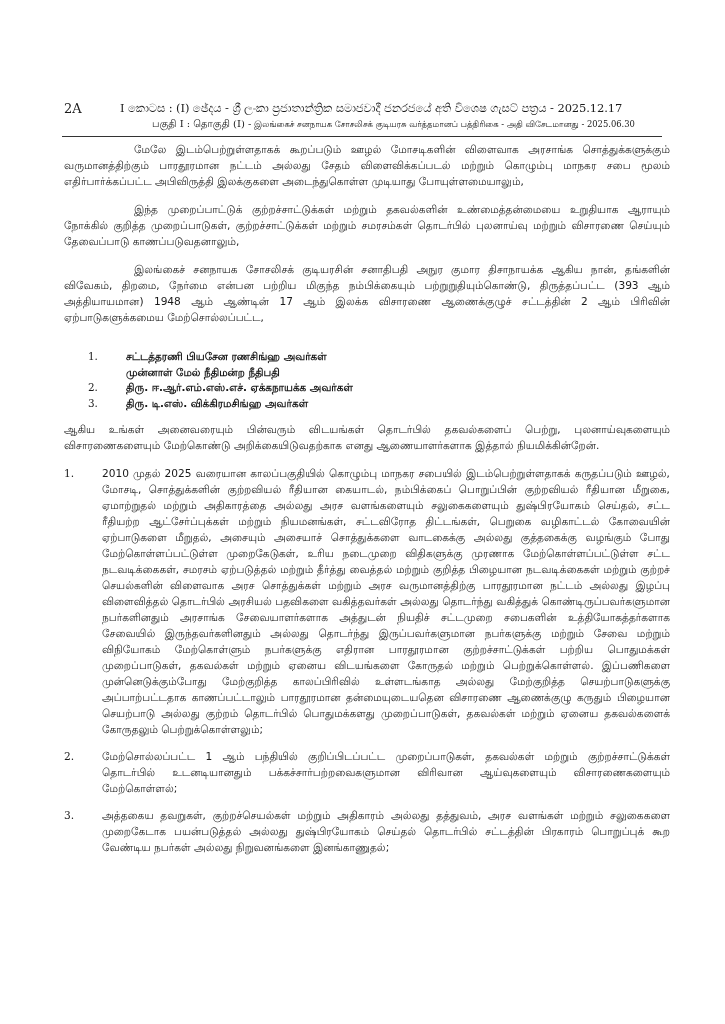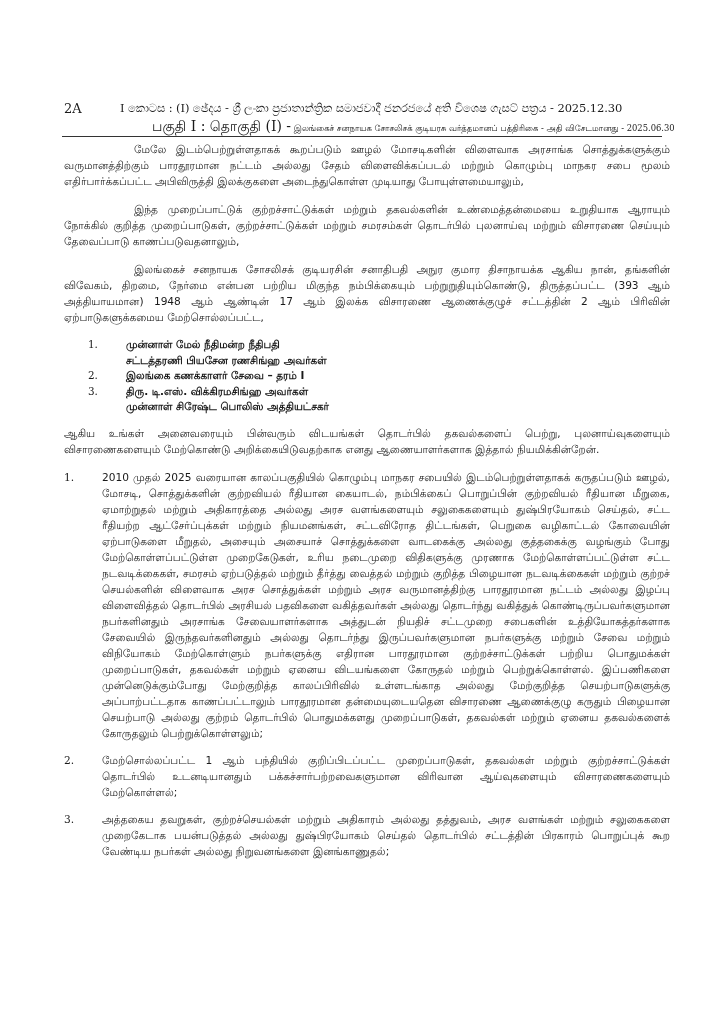--- a/index.html
+++ b/index.html
@@ -46,21 +46,21 @@
       letter-spacing: -0.1px;
     }
     .hdr-line2 {
       position: absolute;
       left: 150px;
       top: 17px;
       font-size: 8.4px;
       white-space: nowrap;
       font-family: "DejaVu Serif", "Liberation Serif", serif;
     }
-    .hdr-line2 .lead { font-size: 14px; }
+    .hdr-line2 .lead { font-size: 10px; }
     .hdr-rule {
       position: absolute;
       left: 60px;
       top: 35px;
       width: 600px;
       height: 1px;
       background: #333;
     }
 
     
@@ -118,47 +118,46 @@
       font-family: "DejaVu Serif", "Liberation Serif", serif;
     }
   </style>
 </head>
 <body>
 
 <div class="page">
 
   <div class="hdr">
     <span class="hdr-page-no">2A</span>
-    <span class="hdr-line1">I කොටස : (I) ඡේදය - ශ්‍රී ලංකා ප්‍රජාතාන්ත්‍රික සමාජවාදී ජනරජයේ අති විශෙෂ ගැසට් පත්‍රය - 2025.12.30</span>
+    <span class="hdr-line1">I කොටස : (I) ඡේදය - ශ්‍රී ලංකා ප්‍රජාතාන්ත්‍රික සමාජවාදී ජනරජයේ අති විශෙෂ ගැසට් පත්‍රය - 2025.12.17</span>
     <span class="hdr-line2">
       <span class="lead">பகுதி I : தொகுதி (I) -</span>
       <span>இலங்கைச் சனநாயக சோசலிசக் குடியரசு வர்த்தமானப் பத்திரிகை - அதி விசேடமானது - 2025.06.30</span>
     </span>
     <div class="hdr-rule"></div>
   </div>
 
   <div class="body">
     <p class="para">மேலே இடம்பெற்றுள்ளதாகக் கூறப்படும் ஊழல் மோசடிகளின் விளைவாக அரசாங்க சொத்துக்களுக்கும் வருமானத்திற்கும் பாரதூரமான நட்டம் அல்லது சேதம் விளைவிக்கப்படல் மற்றும் கொழும்பு மாநகர சபை மூலம் எதிர்பார்க்கப்பட்ட அபிவிருத்தி இலக்குகளை அடைந்துகொள்ள முடியாது போயுள்ளமையாலும்,</p>
     <p class="para">இந்த முறைப்பாட்டுக் குற்றச்சாட்டுக்கள் மற்றும் தகவல்களின் உண்மைத்தன்மையை உறுதியாக ஆராயும் நோக்கில் குறித்த முறைப்பாடுகள், குற்றச்சாட்டுக்கள் மற்றும் சமரசம்கள் தொடர்பில் புலனாய்வு மற்றும் விசாரணை செய்யும் தேவைப்பாடு காணப்படுவதனாலும்,</p>
-    <p class="para" style="margin-bottom:12px">இலங்கைச் சனநாயக சோசலிசக் குடியரசின் சனாதிபதி அநுர குமார திசாநாயக்க ஆகிய நான், தங்களின் விவேகம், திறமை, நேர்மை என்பன பற்றிய மிகுந்த நம்பிக்கையும் பற்றுறுதியும்கொண்டு, திருத்தப்பட்ட (393 ஆம் அத்தியாயமான) 1948 ஆம் ஆண்டின் 17 ஆம் இலக்க விசாரணை ஆணைக்குழுச் சட்டத்தின் 2 ஆம் பிரிவின் ஏற்பாடுகளுக்கமைய மேற்சொல்லப்பட்ட,</p>
+    <p class="para" style="margin-bottom:24px">இலங்கைச் சனநாயக சோசலிசக் குடியரசின் சனாதிபதி அநுர குமார திசாநாயக்க ஆகிய நான், தங்களின் விவேகம், திறமை, நேர்மை என்பன பற்றிய மிகுந்த நம்பிக்கையும் பற்றுறுதியும்கொண்டு, திருத்தப்பட்ட (393 ஆம் அத்தியாயமான) 1948 ஆம் ஆண்டின் 17 ஆம் இலக்க விசாரணை ஆணைக்குழுச் சட்டத்தின் 2 ஆம் பிரிவின் ஏற்பாடுகளுக்கமைய மேற்சொல்லப்பட்ட,</p>
 
     <ol class="members">
       <li>
         <span class="num">1.</span>
+        <div>சட்டத்தரணி பியசேன ரணசிங்ஹ அவர்கள்</div>
         <div>முன்னாள் மேல் நீதிமன்ற நீதிபதி</div>
-        <div>சட்டத்தரணி பியசேன ரணசிங்ஹ அவர்கள்</div>
       </li>
       <li>
         <span class="num">2.</span>
-        <div>இலங்கை கணக்காளர் சேவை – தரம் I</div>
+        <div>திரு. ஈ.ஆர்.எம்.எஸ்.எச். ஏக்கநாயக்க அவர்கள்</div>
       </li>
       <li>
         <span class="num">3.</span>
         <div>திரு. டி.எஸ். விக்கிரமசிங்ஹ அவர்கள்</div>
-        <div>முன்னாள் சிரேஷ்ட பொலிஸ் அத்தியட்சகர்</div>
       </li>
     </ol>
 
     <p class="para noindent">ஆகிய உங்கள் அனைவரையும் பின்வரும் விடயங்கள் தொடர்பில் தகவல்களைப் பெற்று, புலனாய்வுகளையும் விசாரணைகளையும் மேற்கொண்டு அறிக்கையிடுவதற்காக எனது ஆணையாளர்களாக இத்தால் நியமிக்கின்றேன்.</p>
 
     <ol class="terms">
       <li>
         <span class="num">1.</span>
         <span>2010 முதல் 2025 வரையான காலப்பகுதியில் கொழும்பு மாநகர சபையில் இடம்பெற்றுள்ளதாகக் கருதப்படும் ஊழல், மோசடி, சொத்துக்களின் குற்றவியல் ரீதியான கையாடல், நம்பிக்கைப் பொறுப்பின் குற்றவியல் ரீதியான மீறுகை, ஏமாற்றுதல் மற்றும் அதிகாரத்தை அல்லது அரச வளங்களையும் சலுகைகளையும் துஷ்பிரயோகம் செய்தல், சட்ட ரீதியற்ற ஆட்சேர்ப்புக்கள் மற்றும் நியமனங்கள், சட்டவிரோத திட்டங்கள், பெறுகை வழிகாட்டல் கோவையின் ஏற்பாடுகளை மீறுதல், அசையும் அசையாச் சொத்துக்களை வாடகைக்கு அல்லது குத்தகைக்கு வழங்கும் போது மேற்கொள்ளப்பட்டுள்ள முறைகேடுகள், உரிய நடைமுறை விதிகளுக்கு முரணாக மேற்கொள்ளப்பட்டுள்ள சட்ட நடவடிக்கைகள், சமரசம் ஏற்படுத்தல் மற்றும் தீர்த்து வைத்தல் மற்றும் குறித்த பிழையான நடவடிக்கைகள் மற்றும் குற்றச் செயல்களின் விளைவாக அரச சொத்துக்கள் மற்றும் அரச வருமானத்திற்கு பாரதூரமான நட்டம் அல்லது இழப்பு விளைவித்தல் தொடர்பில் அரசியல் பதவிகளை வகித்தவர்கள் அல்லது தொடர்ந்து வகித்துக் கொண்டிருப்பவர்களுமான நபர்களினதும் அரசாங்க சேவையாளர்களாக அத்துடன் நியதிச் சட்டமுறை சபைகளின் உத்தியோகத்தர்களாக சேவையில் இருந்தவர்களினதும் அல்லது தொடர்ந்து இருப்பவர்களுமான நபர்களுக்கு மற்றும் சேவை மற்றும் விநியோகம் மேற்கொள்ளும் நபர்களுக்கு எதிரான பாரதூரமான குற்றச்சாட்டுக்கள் பற்றிய பொதுமக்கள் முறைப்பாடுகள், தகவல்கள் மற்றும் ஏனைய விடயங்களை கோருதல் மற்றும் பெற்றுக்கொள்ளல். இப்பணிகளை முன்னெடுக்கும்போது மேற்குறித்த காலப்பிரிவில் உள்ளடங்காத அல்லது மேற்குறித்த செயற்பாடுகளுக்கு அப்பாற்பட்டதாக காணப்பட்டாலும் பாரதூரமான தன்மையுடையதென விசாரணை ஆணைக்குழு கருதும் பிழையான செயற்பாடு அல்லது குற்றம் தொடர்பில் பொதுமக்களது முறைப்பாடுகள், தகவல்கள் மற்றும் ஏனைய தகவல்களைக் கோருதலும் பெற்றுக்கொள்ளலும்;</span>
       </li>

